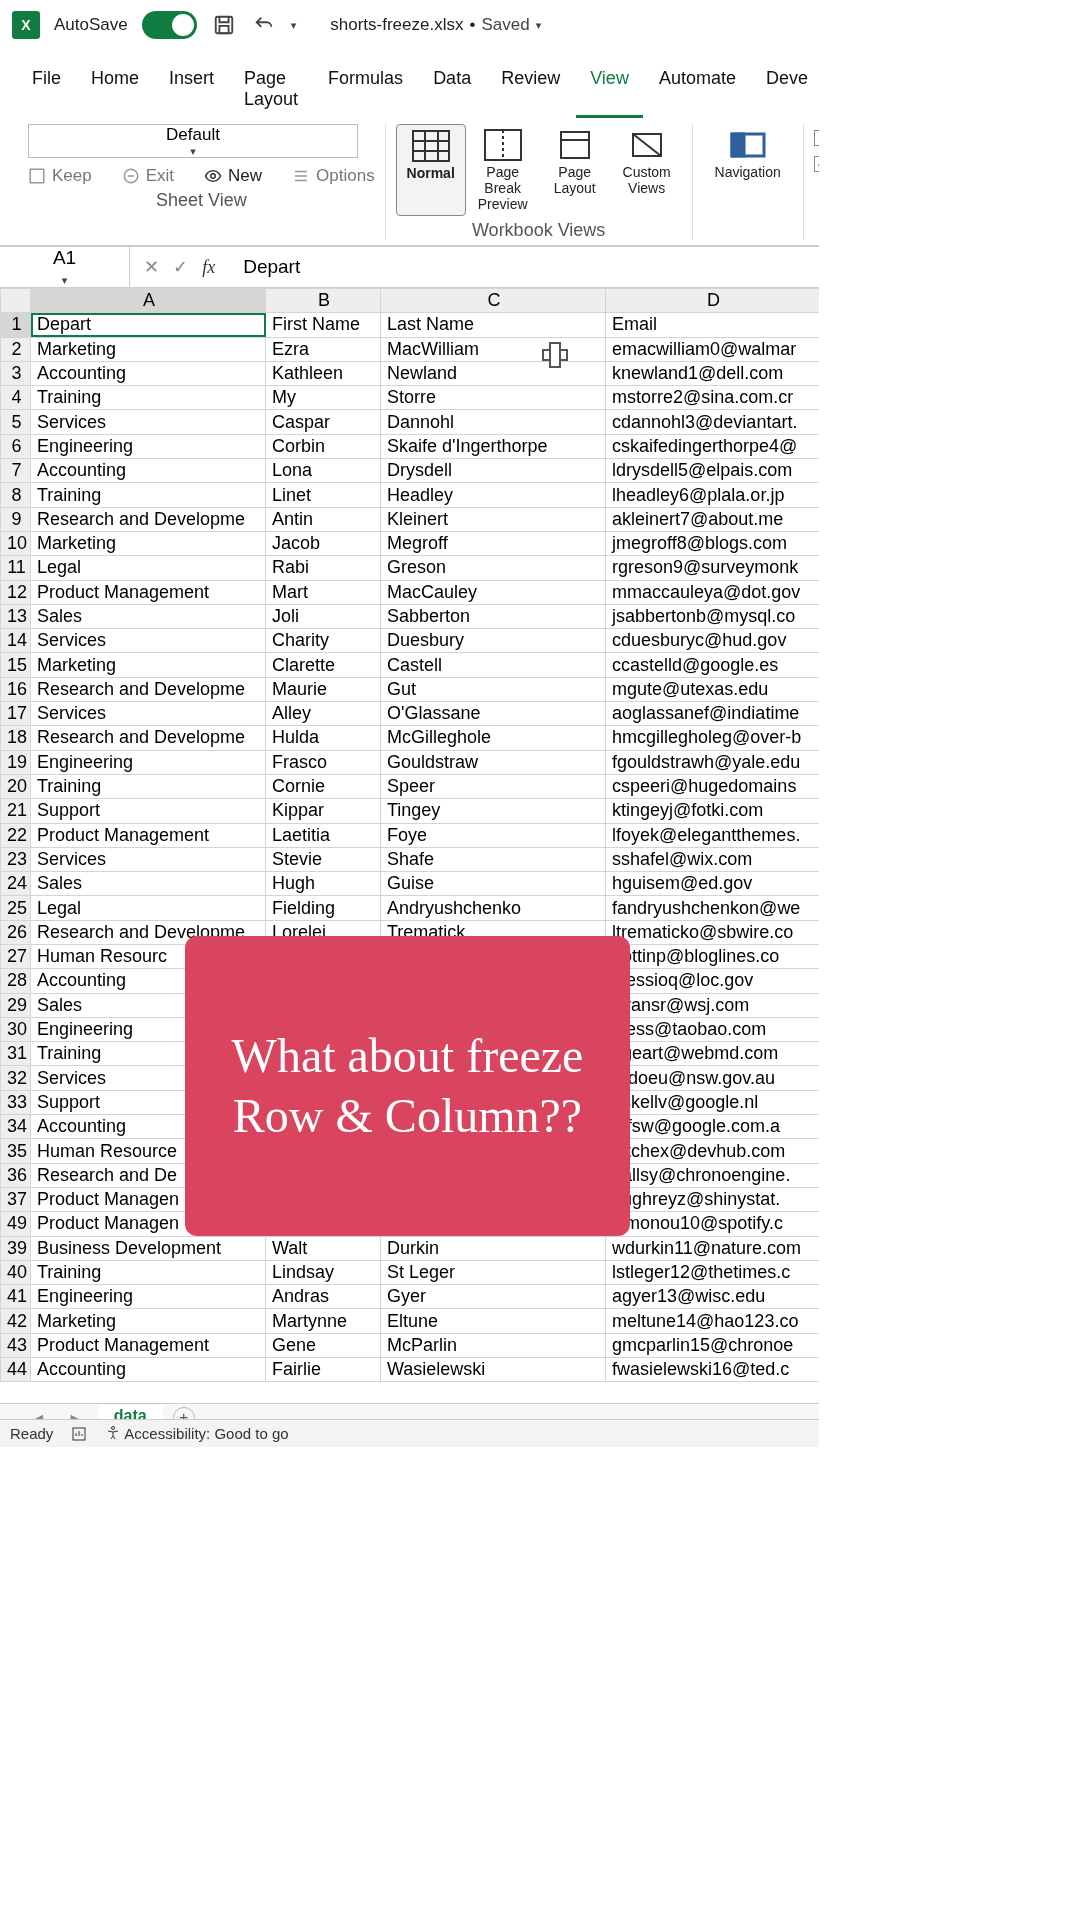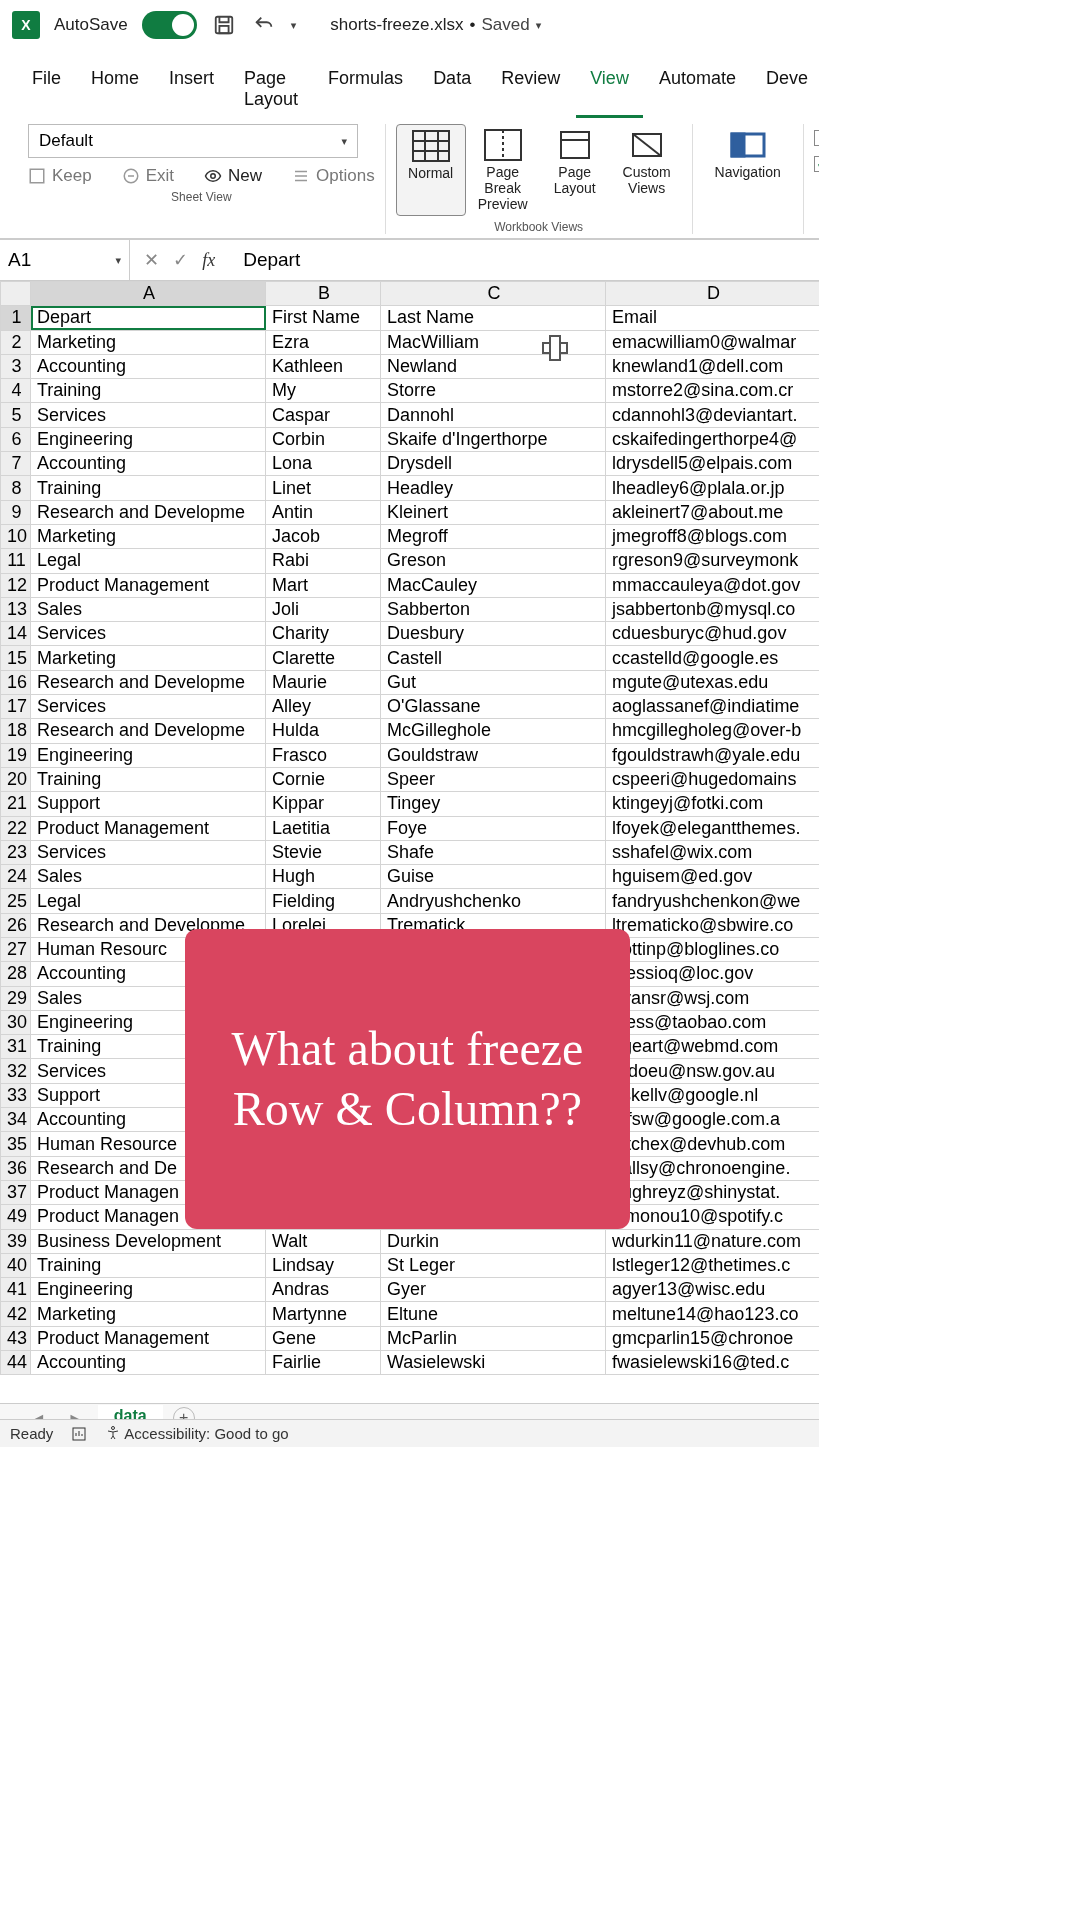--- a/index.html
+++ b/index.html
@@ -16,39 +16,39 @@
   .filename-area .saved { color:#444; }
   .chev { font-size:11px; color:#444;}
   
   .tabs { display:flex; padding: 10px 0 0 18px; gap: 2px; border-bottom: 0; }
   .tab { padding: 8px 14px; font-size: 18px; color:#111; cursor:pointer; }
   .tab.active { color:#107c41; border-bottom: 3px solid #107c41; font-weight:400;}
   
   .ribbon { display:flex; border-bottom:1px solid #ccc; padding: 6px 8px 4px 18px; gap: 0; }
   .group { display:flex; flex-direction:column; align-items:center; padding: 0 10px; }
   .group + .group { border-left: 1px solid #ddd; }
-  .group-bottom { font-size: 12px; color:#555; margin-top:4px; text-align:center; }
+  .group-bottom { font-size: 18px; color:#555; margin-top:4px; text-align:center; }
   .sheetview-top { display:flex; flex-direction:column; gap:8px; }
-  .sv-select { width: 330px; height: 34px; border:1px solid #bbb; background:#fff; padding:0 10px; font-size:17px; display:flex; align-items:center; justify-content:space-between; }
+  .sv-select { width: 330px; height: 34px; border:1px solid #bbb; background:#fff; padding:0 10px; font-size:17px; display:flex; align-items:center; justify-content:space-between;flex-direction:column; }
   .sv-row { display:flex; gap: 30px; align-items:center; }
   .sv-btn { display:flex; align-items:center; gap:6px; font-size:17px; color:#777; }
   .sv-btn.enabled { color:#222; }
   .sv-btn .ic { width:18px; height:18px; }
   
   .views-row { display:flex; gap:2px; }
   .view-btn { display:flex; flex-direction:column; align-items:center; justify-content:flex-start; width: 70px; padding: 4px 2px; font-size:14px; color:#222; text-align:center; line-height:1.15; }
   .view-btn .vicon { width:40px; height:34px; display:flex; align-items:center; justify-content:center; margin-bottom:2px;}
-  .view-btn.sel { border:1px solid #888; border-radius:4px; background:#f3f3f3;}
+  .view-btn.sel { border:1px solid #888; border-radius:4px; background:#f3f3f3;font-weight:bold;}
   
   .nav-col { display:flex; flex-direction:column; align-items:flex-start; gap:6px; padding-top:4px;}
   .nav-btn { display:flex; align-items:center; gap:8px; font-size:17px; }
   .chk { width:16px; height:16px; border:1px solid #888; display:inline-flex; align-items:center; justify-content:center; font-size:11px; color:#107c41;}
   
   .formula-bar { display:flex; align-items:center; height:42px; border-top:1px solid #ccc; border-bottom:1px solid #ccc; }
-  .namebox { width:130px; border-right:1px solid #ccc; display:flex; align-items:center; justify-content:space-between; padding:0 8px; font-size:19px; height:100%; }
+  .namebox { width:130px; border-right:1px solid #ccc; display:flex; align-items:center; justify-content:space-between; padding:0 8px; font-size:19px; height:100%;flex-direction:column; }
   .fb-icons { display:flex; gap:14px; padding:0 14px; color:#888; align-items:center;}
   .fb-icons span { font-size:18px; }
   .fx { font-style:italic; font-family: "Times New Roman", serif; font-size:19px; color:#333;}
   .fb-content { flex:1; font-size:19px; padding-left:14px; }
   
   .grid-wrap { position:relative; }
   table.sheet { border-collapse:collapse; table-layout:fixed; width: 100%; }
   .sheet th, .sheet td { border:1px solid #d4d4d4; font-size:18px; white-space:nowrap; overflow:hidden; text-align:left; padding: 1px 4px 1px 6px; height:24.3px; }
   .sheet thead th { background:#eee; text-align:center; font-weight:400; height:22px;}
   .sheet .rowhdr { background:#eee; text-align:center; width:30px; font-weight:400;}

